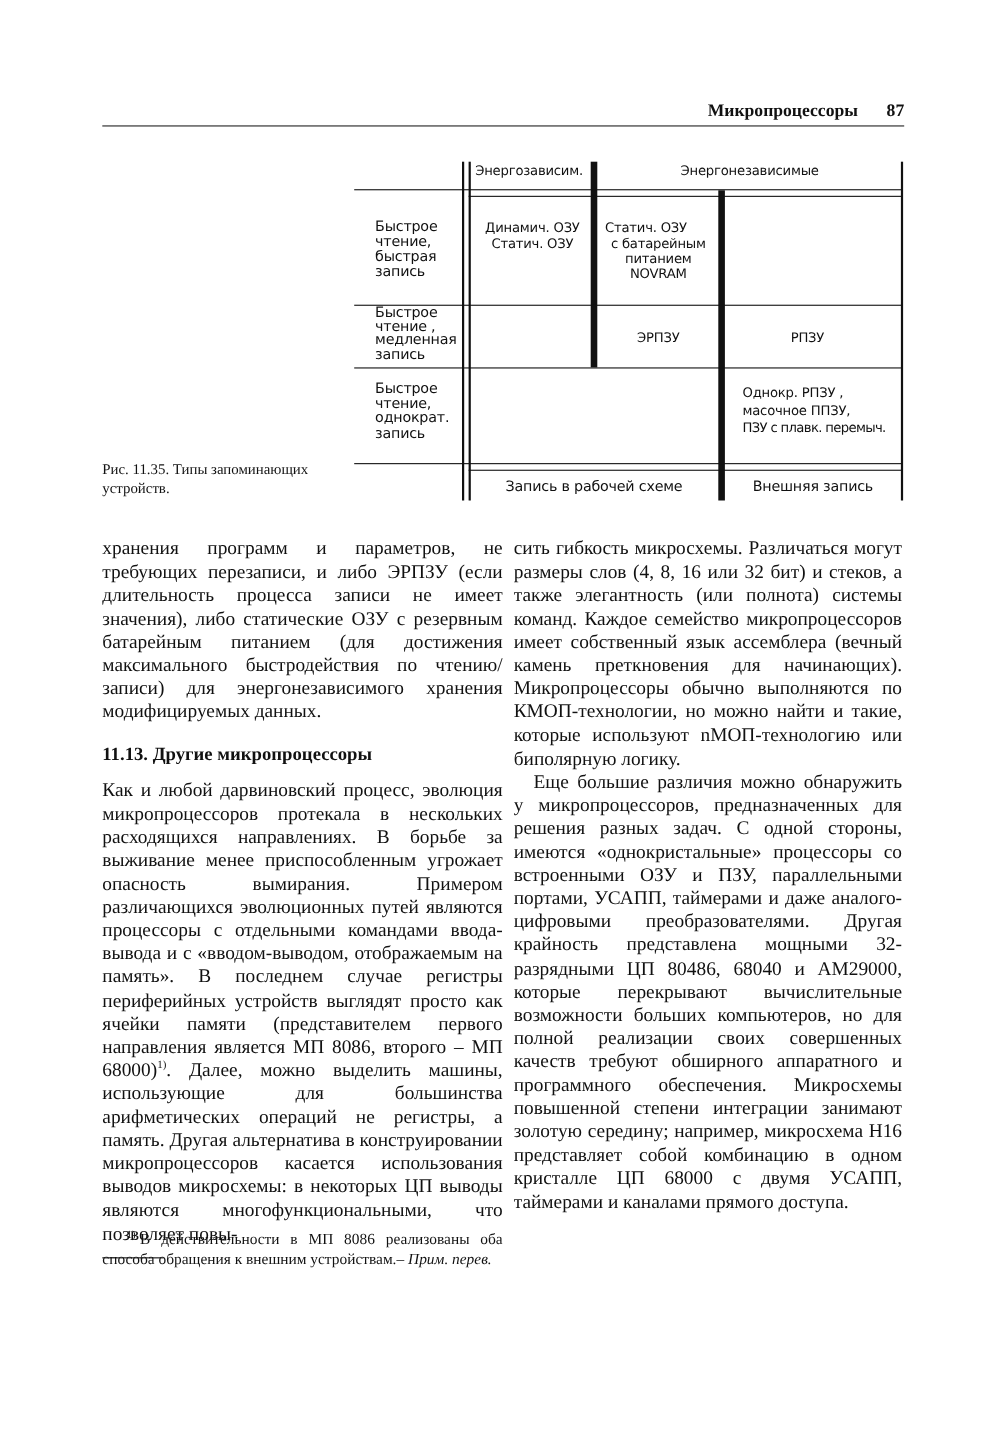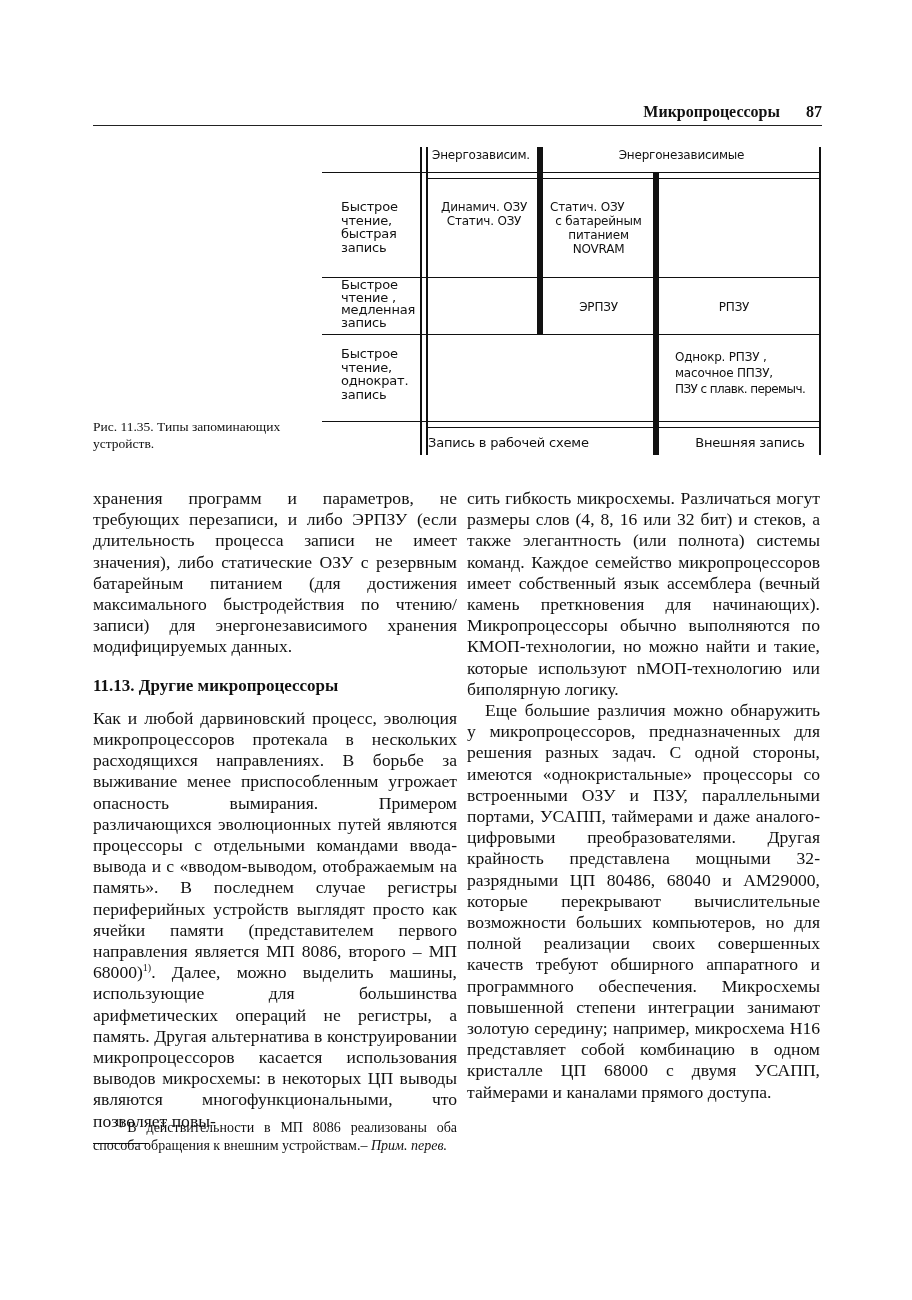--- a/index.html
+++ b/index.html
@@ -1,21 +1,21 @@
 <!DOCTYPE html>
 <html><head>
 <meta charset="utf-8">
 <style>
   html, body { margin: 0; padding: 0; background: #ffffff; }
   body { width: 912px; height: 1300px; position: relative; overflow: hidden; color: #111; }
   .serif { font-family: "Liberation Serif", "DejaVu Serif", serif; }
   .sans { font-family: "DejaVu Sans", "Liberation Sans", sans-serif; }
 
   
-  #running-head { position: absolute; left: 93px; top: 101px; width: 729px; height: 24px; border-bottom: 1.5px solid #222; }
+  #running-head { position: absolute; left: 93px; top: 90px; width: 729px; height: 24px; border-bottom: 1.5px solid #222; }
   #running-title { position: absolute; right: 42px; top: 2px; font-weight: bold; font-size: 16px; }
   #page-number { position: absolute; right: 0; top: 2px; font-weight: bold; font-size: 16px; }
 
   
   #figure { position: absolute; left: 0; top: 0; width: 912px; height: 470px; }
   .line { position: absolute; background: #111; }
   .tcell { position: absolute; font-size: 12px; line-height: 14px; letter-spacing: -0.2px; }
   .rowlabel { position: absolute; font-size: 13px; line-height: 13.5px; letter-spacing: -0.2px; }
   #caption { position: absolute; left: 93px; top: 418px; width: 210px; font-size: 13.5px; line-height: 17px; }
 
@@ -89,22 +89,22 @@
 
   <div class="tcell" style="left:545px; top:300px; width:107px; text-align:center;">ЭРПЗУ</div>
   <div class="tcell" style="left:660px; top:300px; width:148px; text-align:center;">РПЗУ</div>
 
   <div class="tcell" style="left:675px; top:349px; width:145px; line-height:16px;">
     <div>Однокр. РПЗУ ,</div>
     <div>масочное ППЗУ,</div>
     <div style="letter-spacing:-0.6px;">ПЗУ с плавк. перемыч.</div>
   </div>
 
-  <div class="tcell" style="left:428px; top:436px; width:224px; text-align:left; font-size:13px;">Запись в рабочей схеме</div>
-  <div class="tcell" style="left:660px; top:436px; width:158px; text-align:center; font-size:13px;margin-left:11px;">Внешняя  запись</div>
+  <div class="tcell" style="left:428px; top:436px; width:224px; text-align:center; font-size:13px;">Запись в рабочей схеме</div>
+  <div class="tcell" style="left:660px; top:436px; width:158px; text-align:center; font-size:13px;">Внешняя  запись</div>
 
   <div id="caption" class="serif">Рис. 11.35. Типы запоминающих устройств.</div>
 </div>
 
 <div id="col-left" class="col">
   <p>хранения программ и параметров, не требующих перезаписи, и либо ЭРПЗУ (если длительность процесса записи не имеет значения), либо статические ОЗУ с резервным батарейным питанием (для достижения максимального быстродействия по чтению/записи) для энергонезависимого хранения модифицируемых данных.</p>
   <p id="section-heading">11.13. Другие микропроцессоры</p>
   <p><span>Как и любой дарвиновский процесс, эволюция микропроцессоров протекала в нескольких расходящихся направлениях. В борьбе за выживание менее приспособленным угрожает опасность вымирания. Примером различающихся эволюционных путей являются процессоры с отдельными командами ввода-вывода и с «вводом-выводом, отображаемым на память». В последнем случае регистры периферийных устройств выглядят просто как ячейки памяти (представителем первого направления является МП 8086, второго – МП 68000)</span><sup>1)</sup><span>. Далее, можно выделить машины, использующие для большинства арифметических операций не регистры, а память. Другая альтернатива в конструировании микропроцессоров касается использования выводов микросхемы: в некоторых ЦП выводы являются многофункциональными, что позволяет повы-</span></p>
 </div>
 

